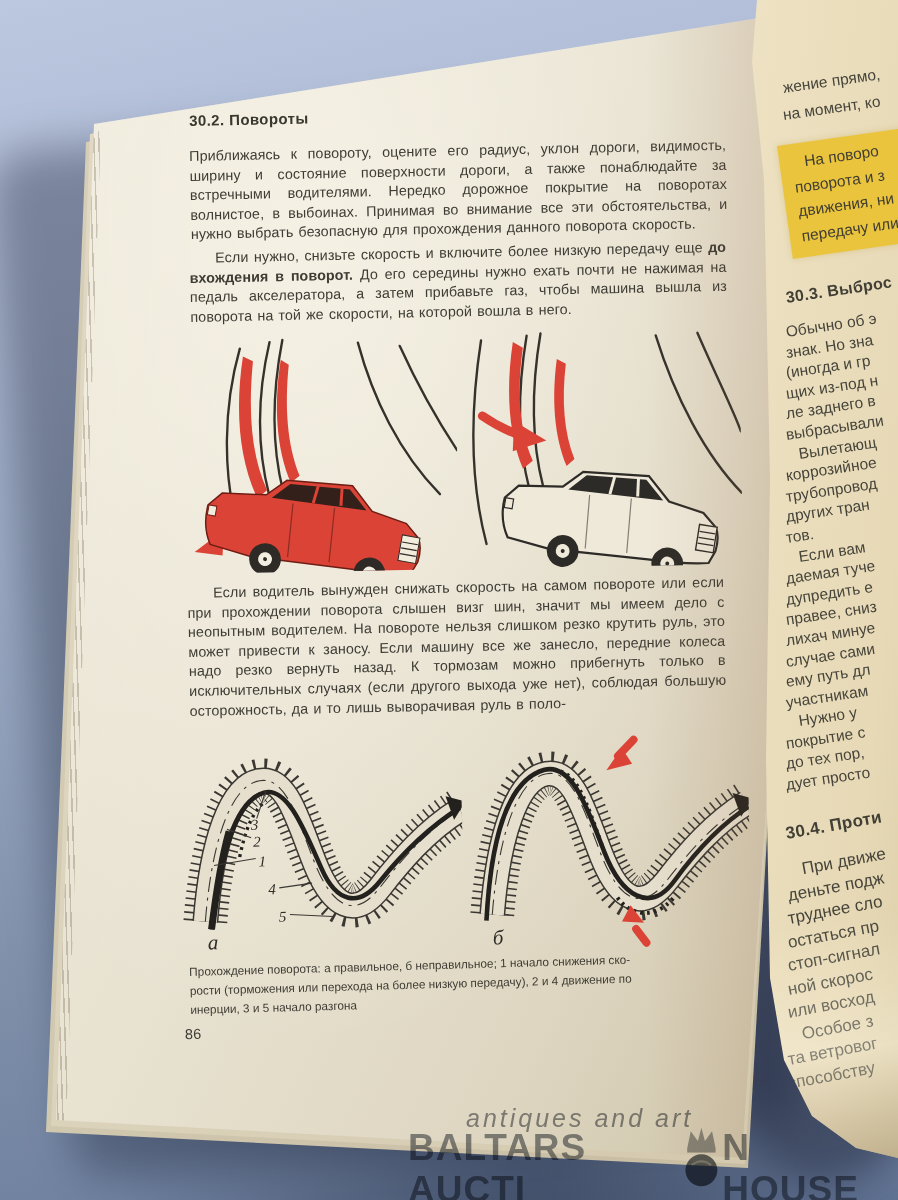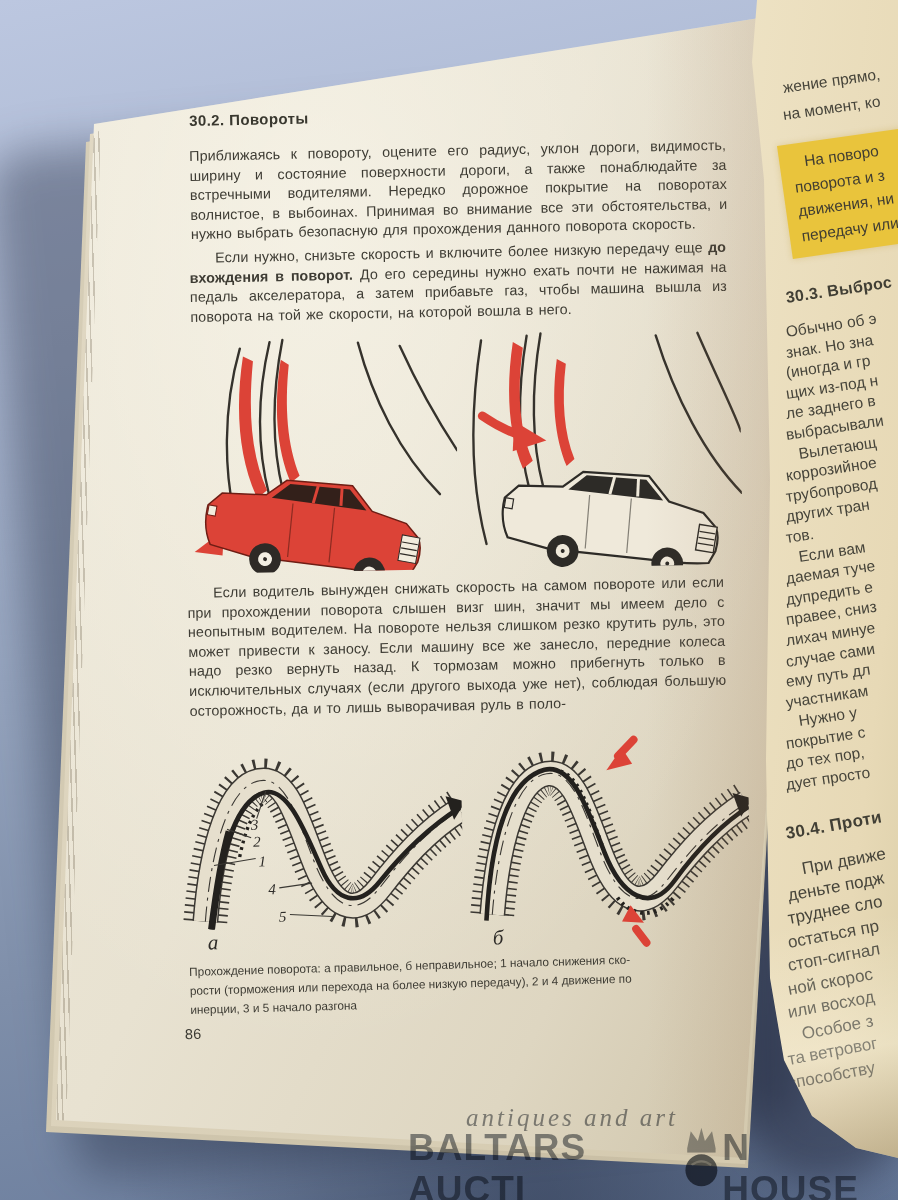--- a/index.html
+++ b/index.html
@@ -68,21 +68,21 @@
     transform:rotate(-8.5deg);transform-origin:left center;letter-spacing:.3px;}
   .rp-h303{top:289px;}
   .rp-h304{top:824px;font-size:17px;transform:rotate(-10deg);}
   .rp-s303{position:absolute;left:786px;top:322px;font-size:15.5px;line-height:20.6px;}
   .rp-s303 .rline{transform:rotate(-8.5deg);transform-origin:left center;}
   .rp-s304{position:absolute;left:788px;top:860px;font-size:17px;line-height:23.5px;}
   .rp-s304 .rline{transform:rotate(-10.5deg);transform-origin:left center;}
 
   
   .watermark{position:absolute;left:408px;top:1100px;width:470px;mix-blend-mode:multiply;}
-  .wm-script{position:absolute;left:58px;top:4px;font-family:Liberation Serif, serif;font-style:italic;
+  .wm-script{position:absolute;left:58px;top:4px;font-family:Liberation Sans, sans-serif;font-style:italic;
     font-size:25px;letter-spacing:3px;color:rgba(92,97,104,.7);text-align:right;}
   .wm-row{position:absolute;left:0px;top:27px;display:flex;align-items:center;
     font-weight:bold;font-size:37px;letter-spacing:1px;color:rgba(86,91,100,.68);}
   .wm-logo{margin:0 1px;transform:translateY(-12px);}
 </style>
 </head>
 <body>
 
 <div class="scene">
   <div class="bg-shade"></div>

